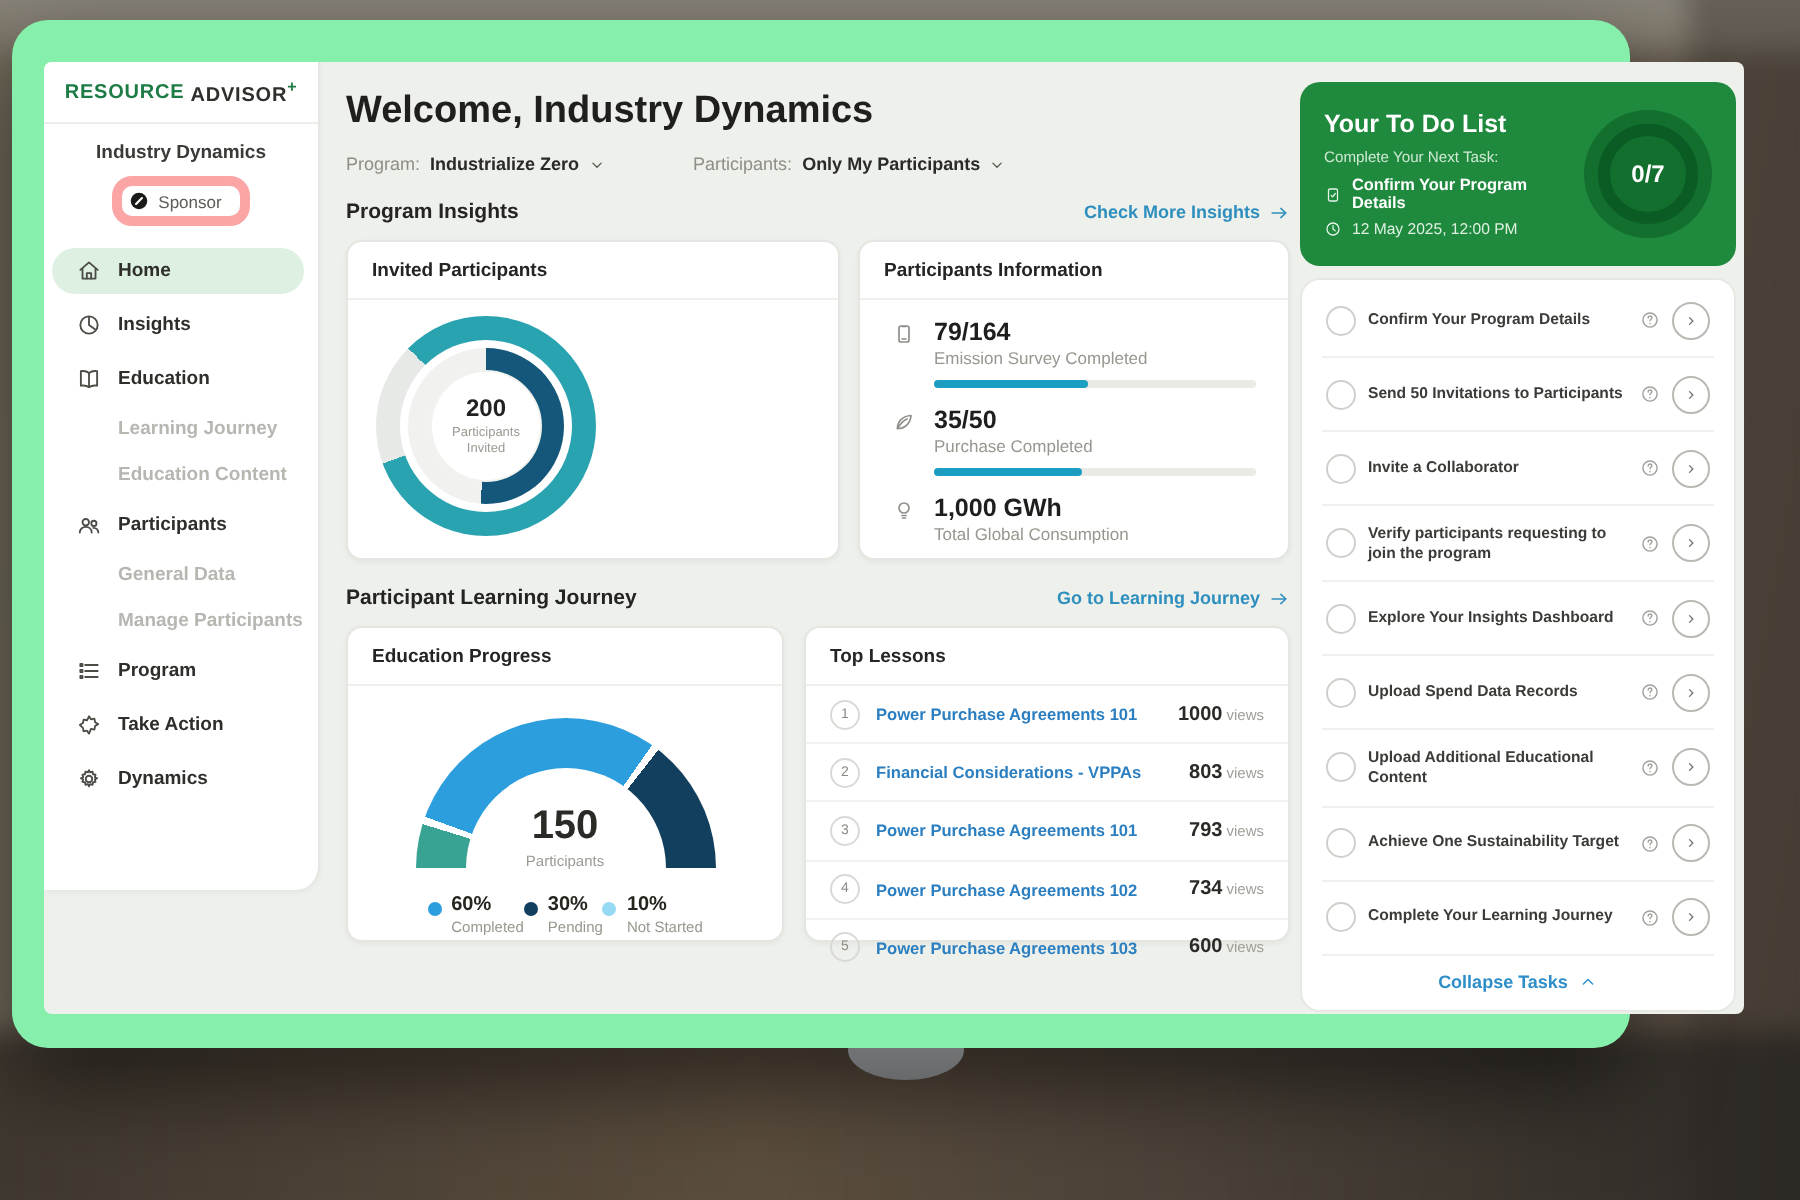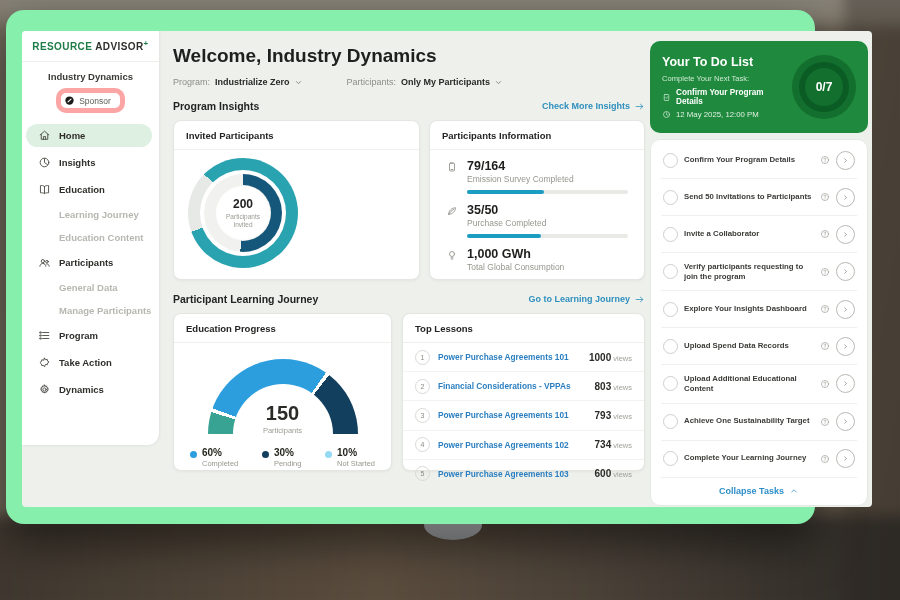--- a/index.html
+++ b/index.html
@@ -93,21 +93,21 @@
   .card-edu{left:0;width:219px;height:158px;}
   .gauge-wrap{display:flex;justify-content:center;margin-top:16px;}
   .gauge{position:relative;width:150px;height:76px;overflow:hidden;}
   .g-arc{position:absolute;left:0;top:0;width:150px;height:150px;border-radius:50%;
     background:conic-gradient(from 270deg,#38a393 0deg 17deg,#fff 17deg 20deg,#2c9ede 20deg 125deg,
       #fff 125deg 128deg,#133f5e 128deg 180deg,#fff 180deg 360deg);}
   .g-hole{position:absolute;left:25px;top:25px;width:100px;height:100px;border-radius:50%;background:#fff;}
   .g-center{position:absolute;left:0;bottom:0;width:100%;text-align:center;}
   .g-val{font-size:20px;font-weight:bold;color:#2a2a27;}
   .g-lab{font-size:7.5px;color:#9c9c95;margin-top:1px;}
-  .g-legend{display:flex;justify-content:space-between;padding:12px 16px 0;}
+  .g-legend{display:flex;justify-content:center;padding:12px 16px 0;}
   .gl-item{display:flex;gap:5px;align-items:flex-start;}
   .gl-val{font-size:10px;font-weight:bold;color:#26261f;}
   .gl-lab{font-size:7.5px;color:#98988f;margin-top:1px;}
 
   
   .card-lessons{left:229px;width:243px;height:158px;}
   .lesson{display:flex;align-items:center;gap:8px;padding:6.6px 12px;border-bottom:1px solid #f2f2ef;}
   .lesson:last-child{border-bottom:none}
   .rank{width:13px;height:13px;border:1px solid #d9d9d5;border-radius:50%;font-size:7px;color:#8a8a85;
     display:flex;align-items:center;justify-content:center;flex:none;}

